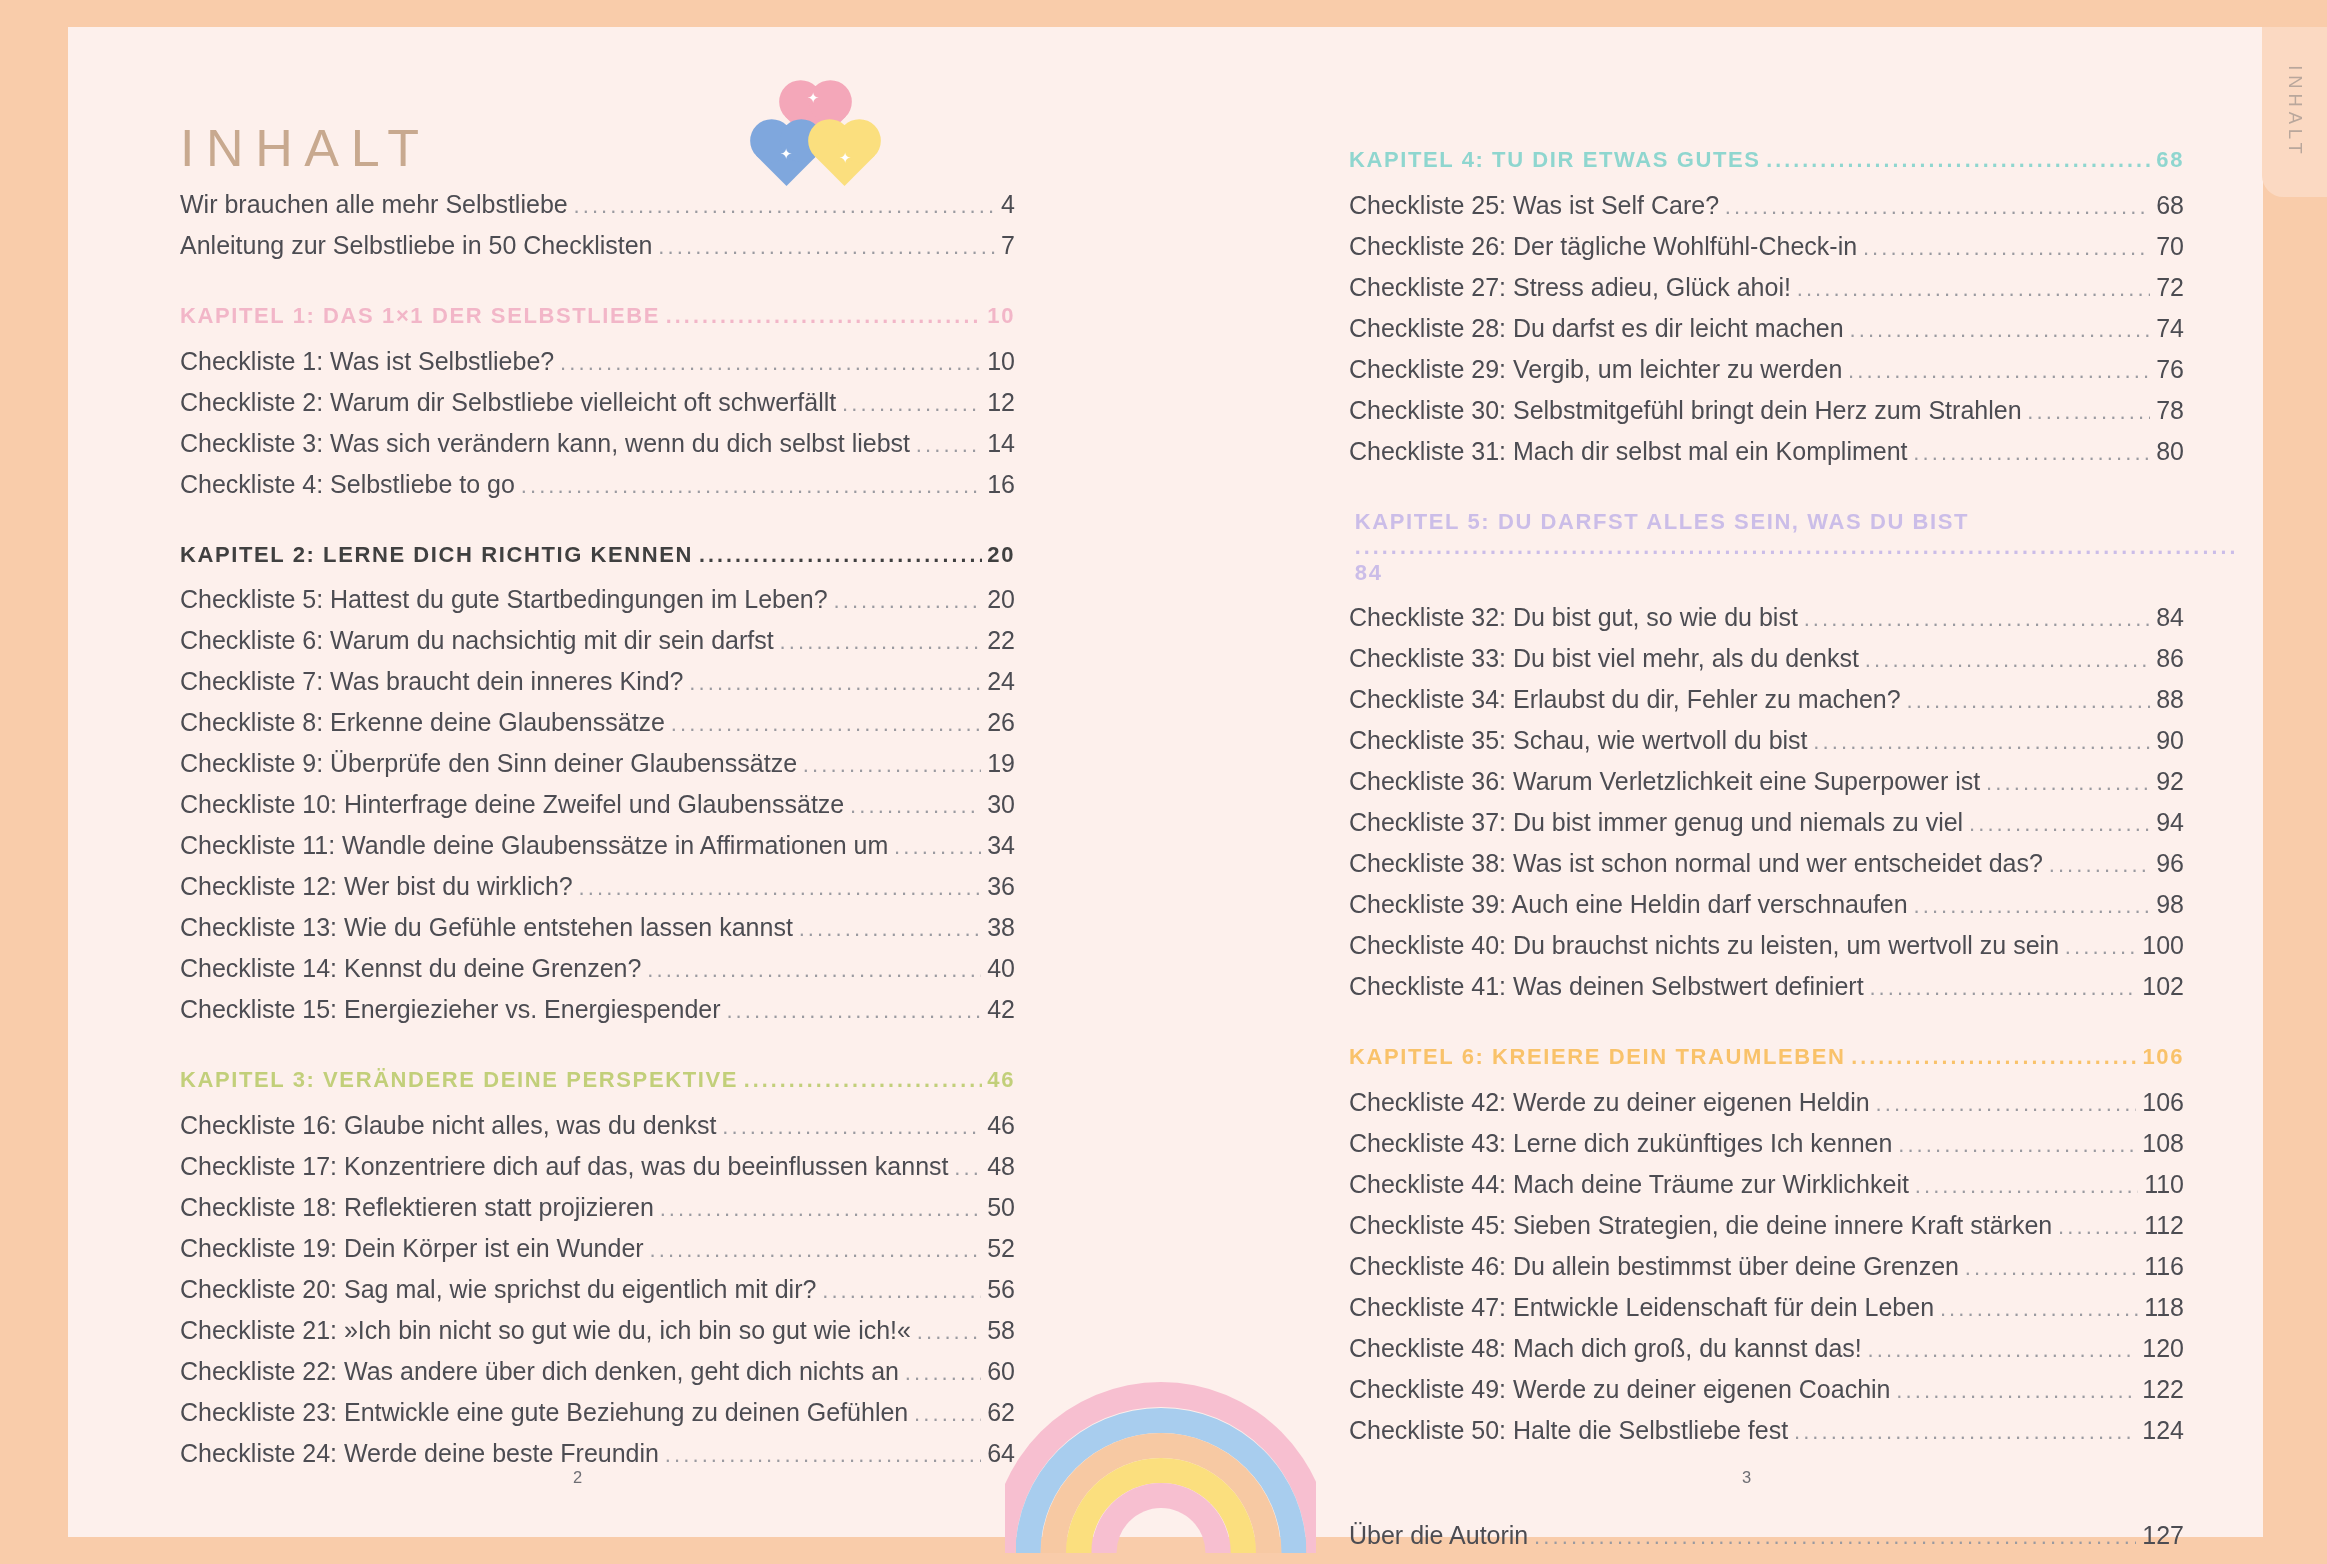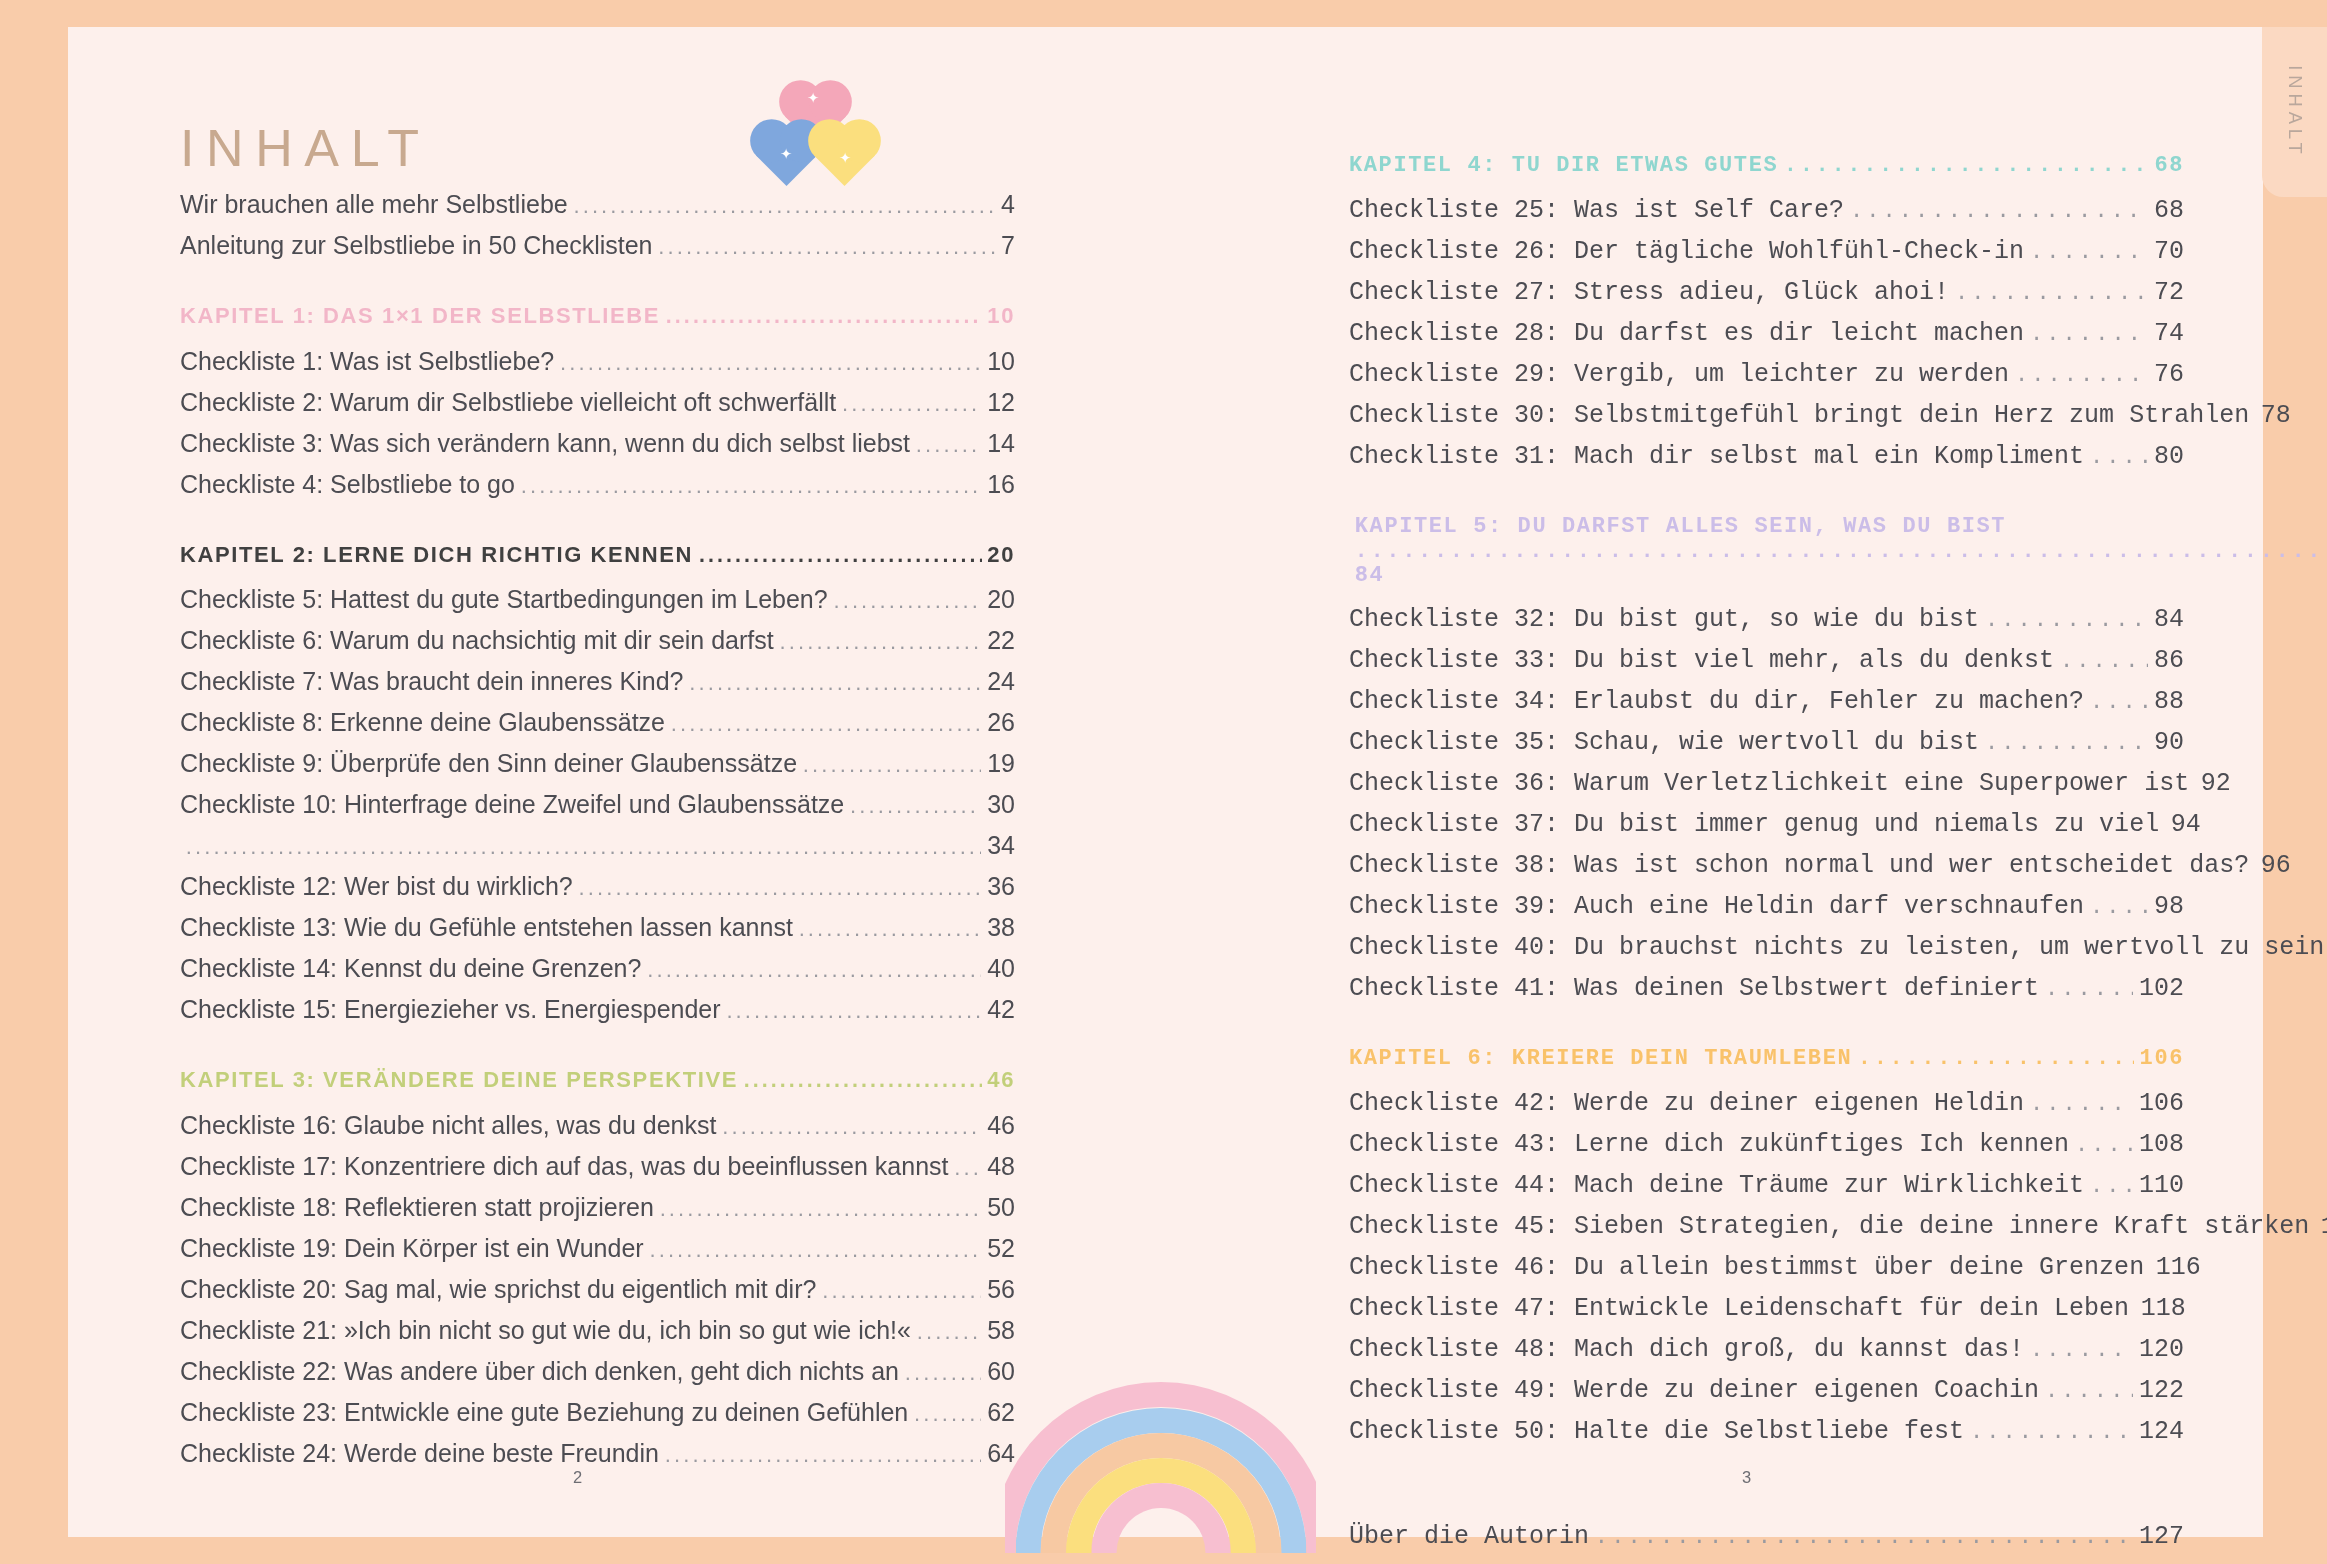--- a/index.html
+++ b/index.html
@@ -283,20 +283,21 @@
           <span class="label">Checkliste 9: Überprüfe den Sinn deiner Glaubenssätze</span>
           <span class="dots">..................................................................................................</span>
           <span class="pg">19</span>
         </div>
         <div class="entry">
           <span class="label">Checkliste 10: Hinterfrage deine Zweifel und Glaubenssätze</span>
           <span class="dots">..................................................................................................</span>
           <span class="pg">30</span>
         </div>
         <div class="entry">
+          <span class="label">Checkliste 11: Wandle deine Glaubenssätze in Affirmationen um</span>
           <span class="dots">..................................................................................................</span>
           <span class="pg">34</span>
         </div>
         <div class="entry">
           <span class="label">Checkliste 12: Wer bist du wirklich?</span>
           <span class="dots">..................................................................................................</span>
           <span class="pg">36</span>
         </div>
         <div class="entry">
           <span class="label">Checkliste 13: Wie du Gefühle entstehen lassen kannst</span>
@@ -360,21 +361,21 @@
         </div>
         <div class="entry">
           <span class="label">Checkliste 24: Werde deine beste Freundin</span>
           <span class="dots">..................................................................................................</span>
           <span class="pg">64</span>
         </div>
       </div>
   </div>
 
   <div class="col col-right">
-    <div class="toc" id="toc-right" style="top:153px;font-family:Liberation Mono, monospace;">
+    <div class="toc" id="toc-right" style="top:147px;">
         <div class="entry chapter ch4 gap-top">
           <span class="label">KAPITEL 4: TU DIR ETWAS GUTES</span>
           <span class="dots">..................................................................................................</span>
           <span class="pg">68</span>
         </div>
         <div class="entry">
           <span class="label">Checkliste 25: Was ist Self Care?</span>
           <span class="dots">..................................................................................................</span>
           <span class="pg">68</span>
         </div>

